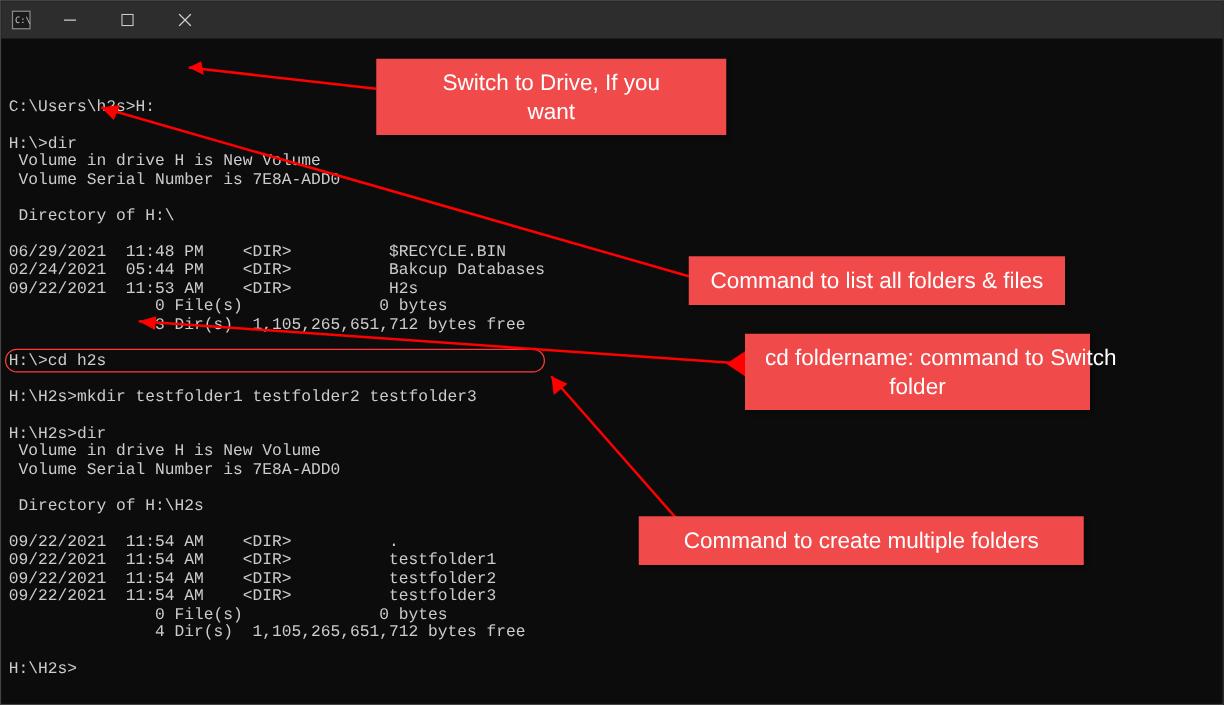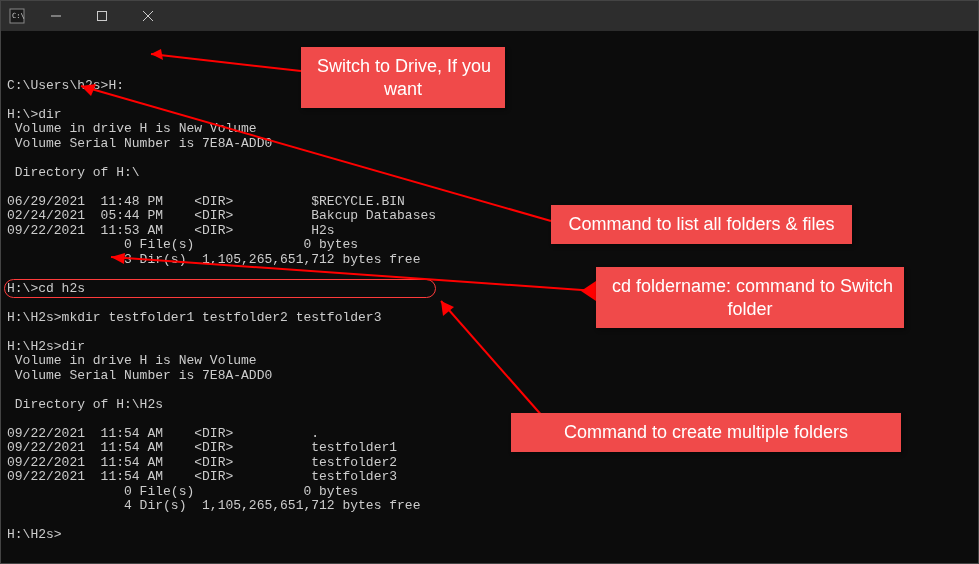--- a/index.html
+++ b/index.html
@@ -123,32 +123,32 @@
     </div>
   </div>
 
   <div class="terminal">
     <div id="term-out"><div class="term-line">&nbsp;</div><div class="term-line">C:\Users\h2s&gt;H:</div><div class="term-line">&nbsp;</div><div class="term-line">H:\&gt;dir</div><div class="term-line"> Volume in drive H is New Volume</div><div class="term-line"> Volume Serial Number is 7E8A-ADD0</div><div class="term-line">&nbsp;</div><div class="term-line"> Directory of H:\</div><div class="term-line">&nbsp;</div><div class="term-line">06/29/2021  11:48 PM    &lt;DIR&gt;          $RECYCLE.BIN</div><div class="term-line">02/24/2021  05:44 PM    &lt;DIR&gt;          Bakcup Databases</div><div class="term-line">09/22/2021  11:53 AM    &lt;DIR&gt;          H2s</div><div class="term-line">               0 File(s)              0 bytes</div><div class="term-line">               3 Dir(s)  1,105,265,651,712 bytes free</div><div class="term-line">&nbsp;</div><div class="term-line">H:\&gt;cd h2s</div><div class="term-line">&nbsp;</div><div class="term-line">H:\H2s&gt;mkdir testfolder1 testfolder2 testfolder3</div><div class="term-line">&nbsp;</div><div class="term-line">H:\H2s&gt;dir</div><div class="term-line"> Volume in drive H is New Volume</div><div class="term-line"> Volume Serial Number is 7E8A-ADD0</div><div class="term-line">&nbsp;</div><div class="term-line"> Directory of H:\H2s</div><div class="term-line">&nbsp;</div><div class="term-line">09/22/2021  11:54 AM    &lt;DIR&gt;          .</div><div class="term-line">09/22/2021  11:54 AM    &lt;DIR&gt;          testfolder1</div><div class="term-line">09/22/2021  11:54 AM    &lt;DIR&gt;          testfolder2</div><div class="term-line">09/22/2021  11:54 AM    &lt;DIR&gt;          testfolder3</div><div class="term-line">               0 File(s)              0 bytes</div><div class="term-line">               4 Dir(s)  1,105,265,651,712 bytes free</div><div class="term-line">&nbsp;</div><div class="term-line">H:\H2s&gt;</div></div>
 
     
     <div class="highlight-box" style="left:3px; top:248px; width:432px; height:19px;"></div>
 
     
-    <div class="callout" style="left:300px; top:16px; width:204px;">Switch to Drive, If you
+    <div class="callout" style="left:300px; top:16px; width:280px;">Switch to Drive, If you
 want</div>
 
     
     <div class="callout" style="left:550px; top:174px; width:301px;">Command to list all folders &amp; files</div>
 
     
-    <div class="callout" style="left:595px; top:236px; width:308px;">cd foldername: command to Switch
+    <div class="callout" style="left:595px; top:236px; width:276px;">cd foldername: command to Switch
 folder</div>
 
     
-    <div class="callout" style="left:510px; top:382px; width:390px;">Command to create multiple folders</div>
+    <div class="callout" style="left:510px; top:382px; width:356px;">Command to create multiple folders</div>
 
     
     <svg class="arrow" style="left:0;top:0;width:979px;height:564px;position:absolute;">
       <line x1="300" y1="40" x2="150" y2="23"></line>
       <polygon points="150,23 162,29 160,18"></polygon>
     </svg>
 
     <svg class="arrow" style="left:0;top:0;width:979px;height:564px;position:absolute;">
       <line x1="550" y1="190" x2="80" y2="55"></line>
       <polygon points="80,55 95,53 90,65"></polygon>

